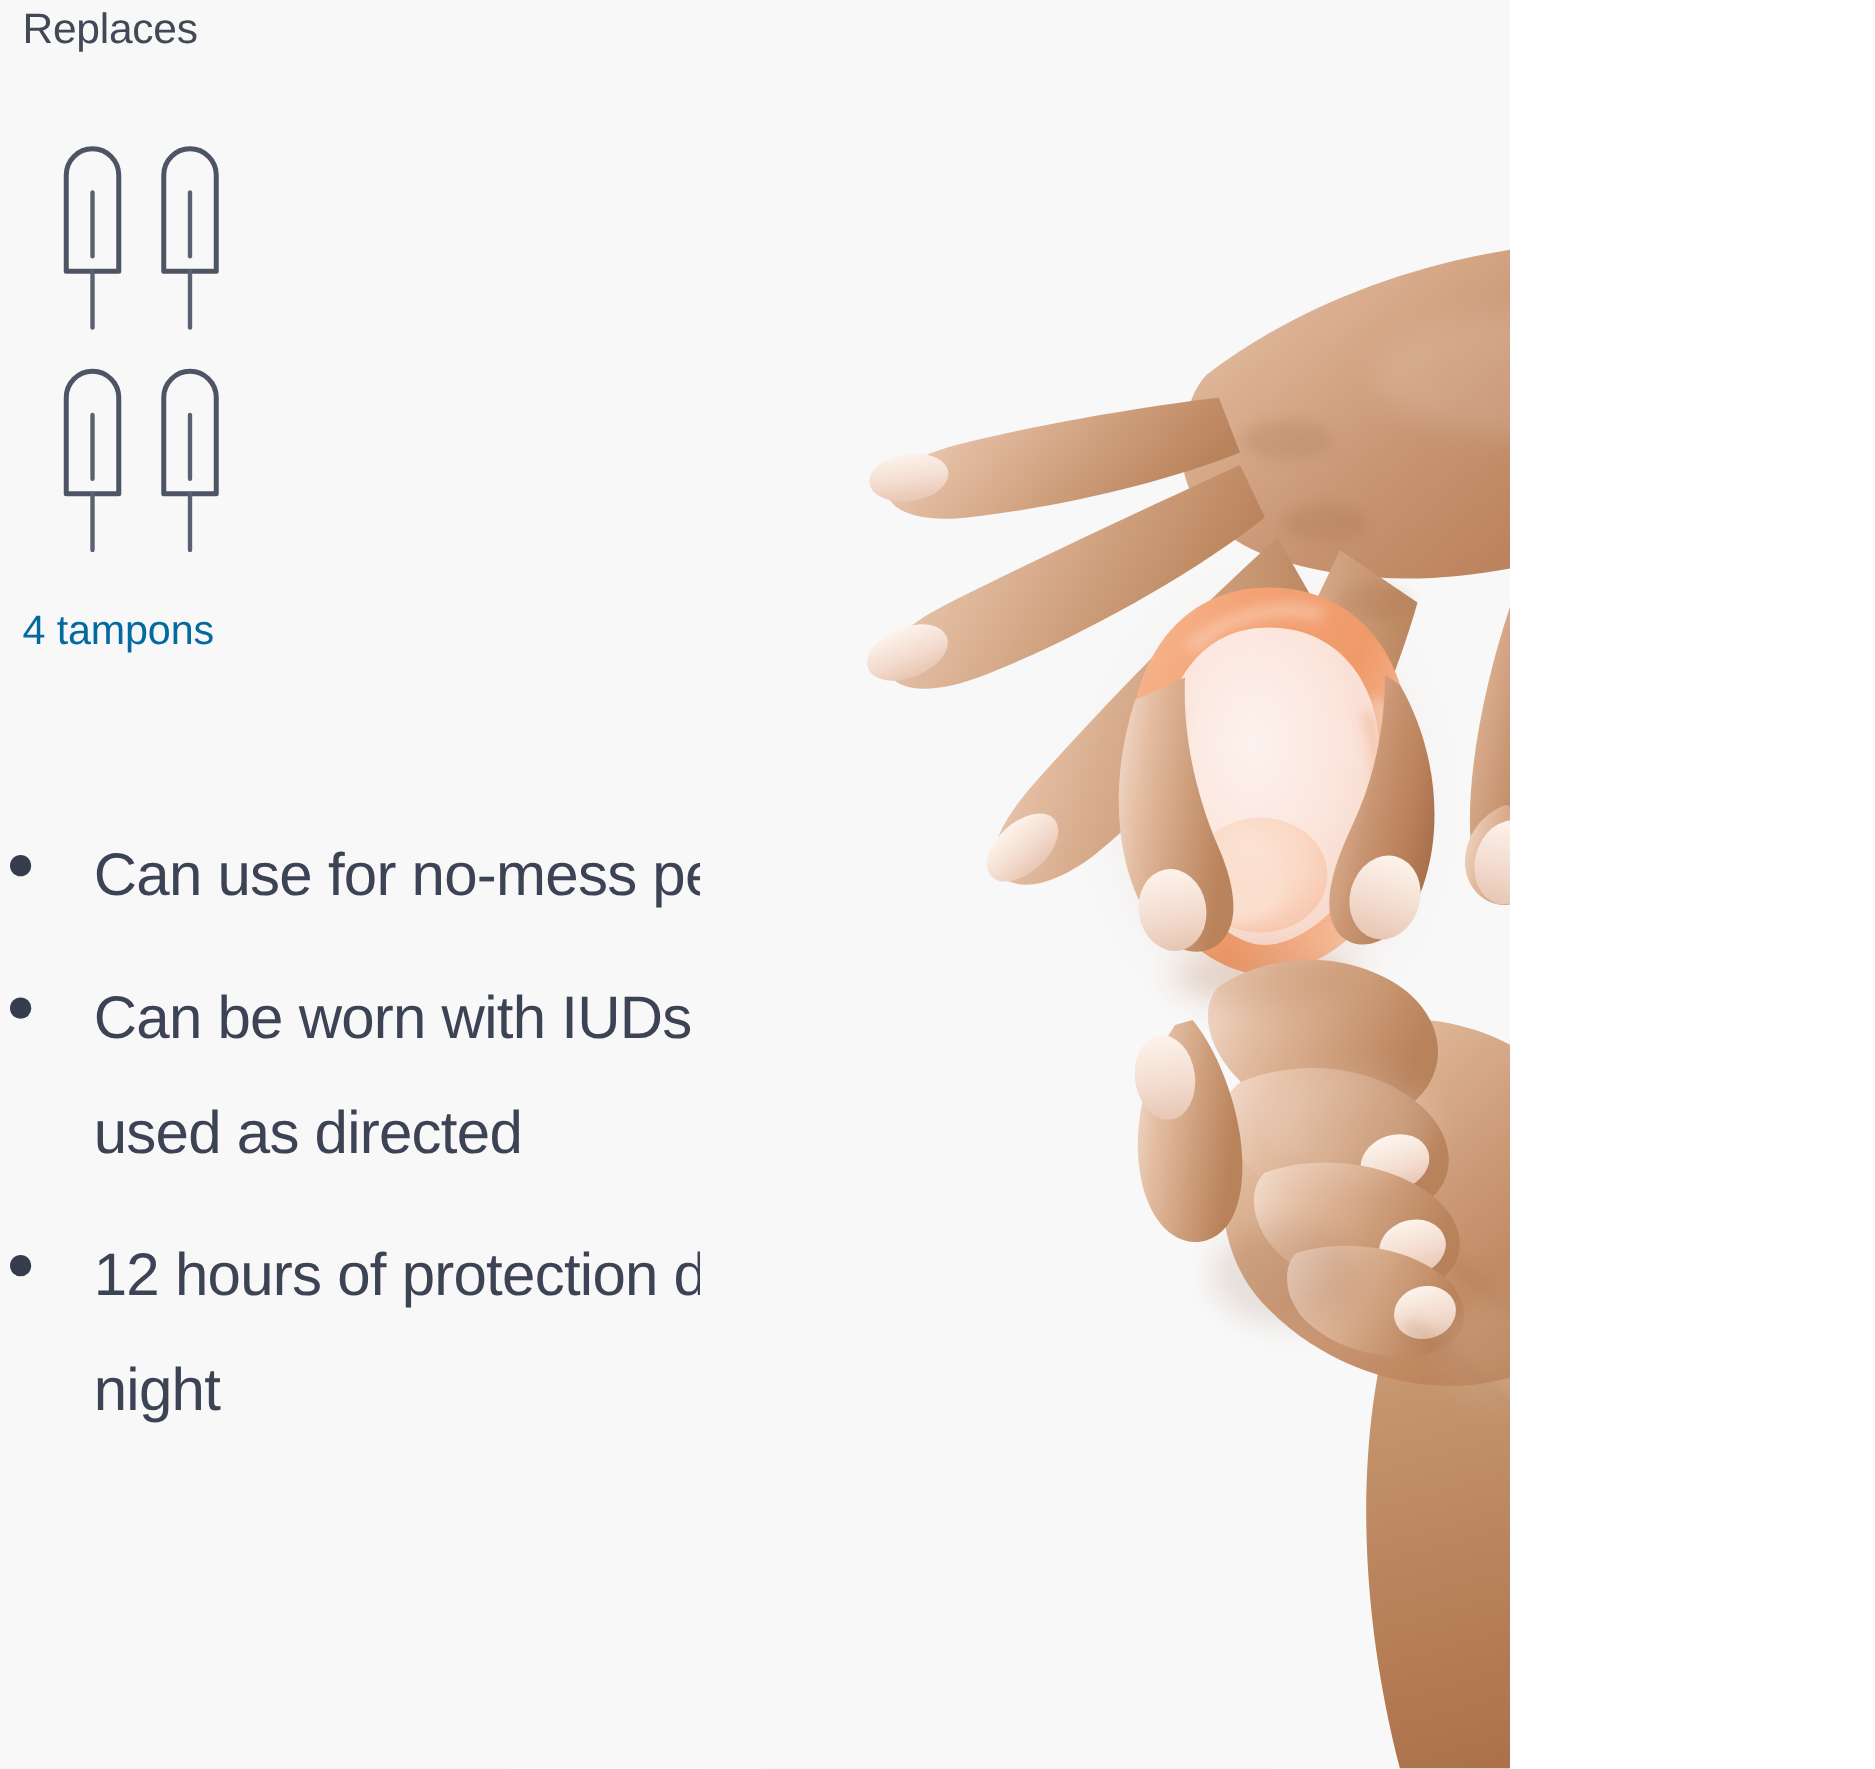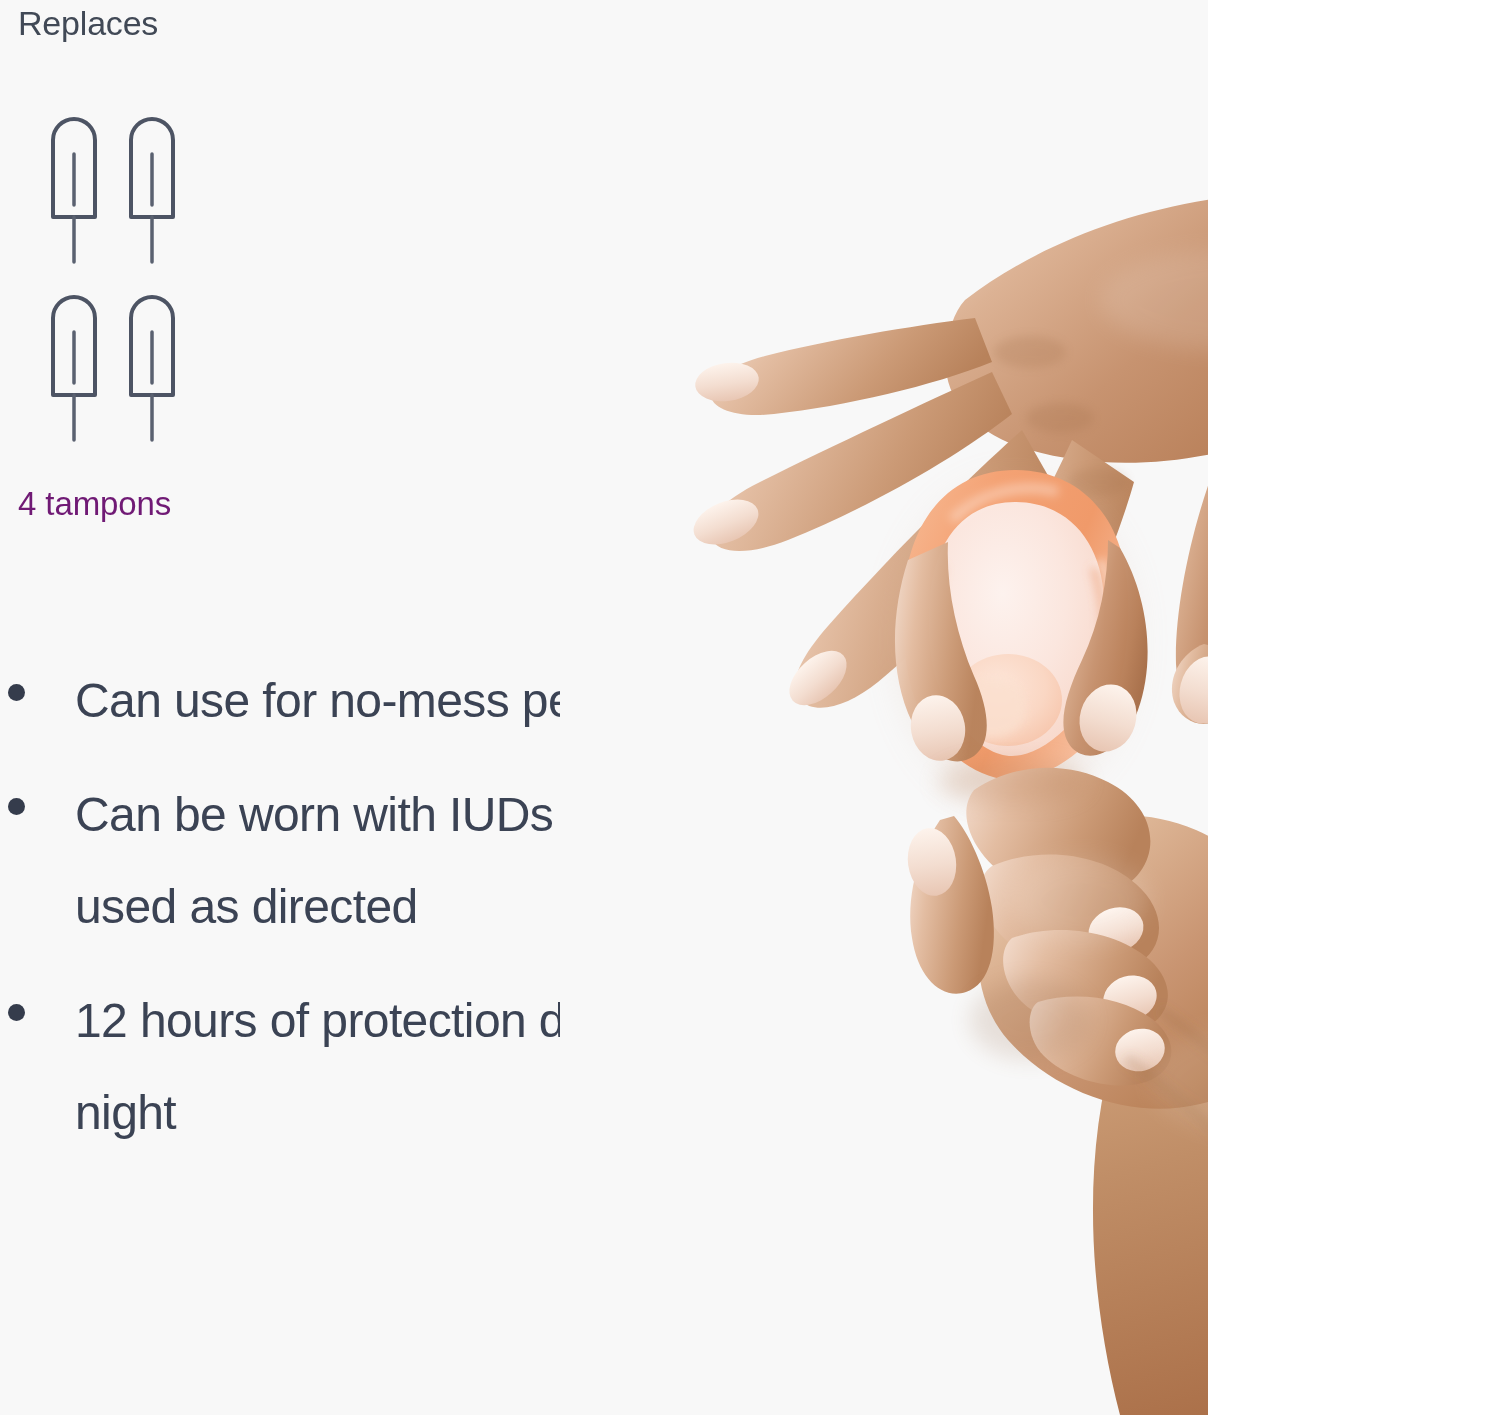--- a/index.html
+++ b/index.html
@@ -46,21 +46,21 @@
   .tampon-cell.c2 { left: 0px;  top: 178px; }
   .tampon-cell.c3 { left: 78px; top: 178px; }
 
   .tampons-caption {
     position: absolute;
     left: 18px;
     top: 487px;
     font-size: 33px;
     font-weight: 400;
     letter-spacing: -0.1px;
-    color: #701a75;
+    color: #0369a1;
     line-height: 1.0;
   }
 
   .benefits {
     position: absolute;
     left: 0px;
     top: 655px;
     width: 780px;
   }
   .benefit-row {

